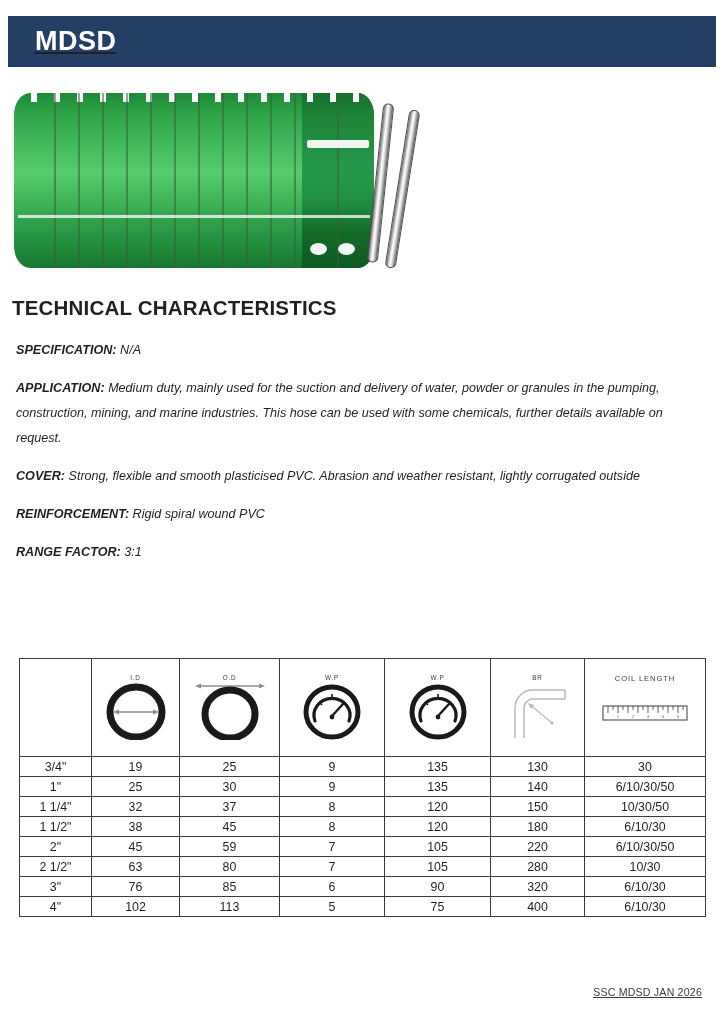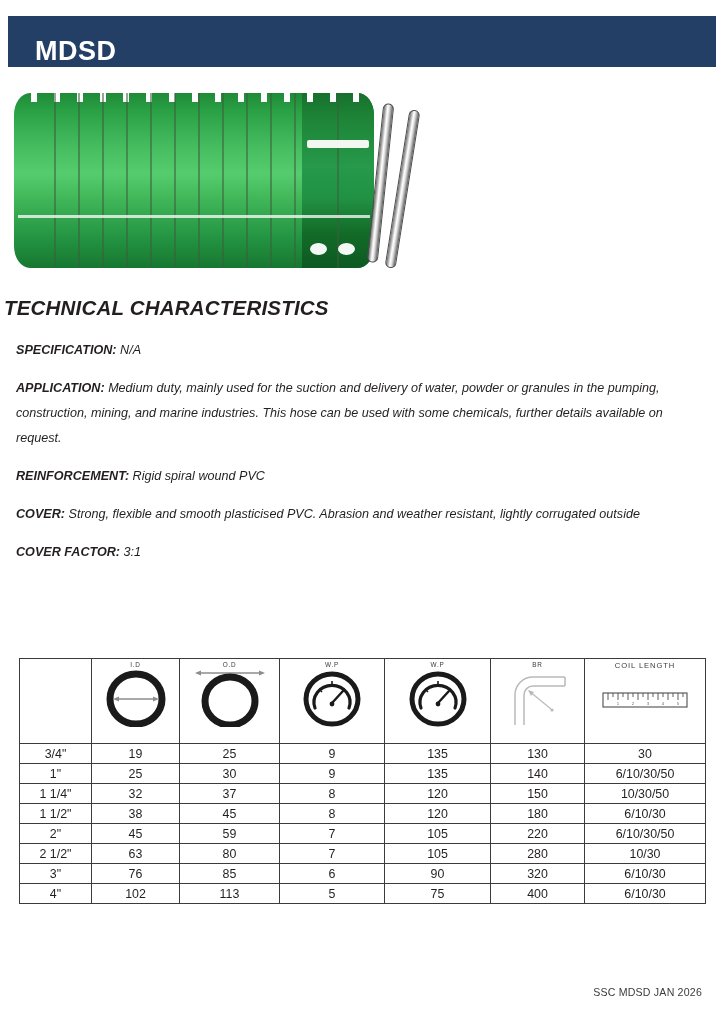--- a/index.html
+++ b/index.html
@@ -18,21 +18,22 @@
 
   
   .header-bar {
     position: absolute;
     left: 8px;
     top: 16px;
     width: 708px;
     height: 51px;
     background: #243f66;
     display: flex;
-    align-items: flex-end;
+    align-items: center;
+    text-decoration: underline;
   }
   .brand {
     color: #ffffff;
     font-size: 27px;
     font-weight: bold;
     letter-spacing: 0.5px;
     margin-left: 27px;
     white-space: nowrap;
   }
   .header-title {
@@ -146,26 +147,25 @@
         #e2e2e2 60%, #9a9a9a 82%, #5d5d5d 100%);
     border: 1px solid #4d4d4d;
     box-sizing: border-box;
   }
   .rod-a { left: 361px; top: 10px; transform: rotate(6deg); }
   .rod-b { left: 383px; top: 16px; transform: rotate(9deg); }
 
   
   .section-title {
     position: absolute;
-    left: 4px;
+    left: 12px;
     top: 296px;
     font-size: 20.5px;
     font-weight: bold;
     letter-spacing: 0.2px;
-    font-style: italic;
   }
   .spec-block {
     position: absolute;
     left: 16px;
     top: 338px;
     width: 680px;
     font-size: 12.6px;
     font-style: italic;
     line-height: 25px;
   }
@@ -186,21 +186,21 @@
     text-align: center;
     vertical-align: middle;
     font-size: 12.4px;
     color: #231f20;
     padding: 0;
     height: 20px;
   }
   .spec-table tr.icon-row td {
     height: 82px;
     vertical-align: top;
-    padding-top: 2px;
+    padding-top: 15px;
   }
   .icon-label {
     font-size: 6.4px;
     letter-spacing: 0.7px;
     color: #3b3b3b;
     display: block;
     margin-bottom: 1px;
   }
   .icon-label.wide { font-size: 7.6px; letter-spacing: 0.9px; }
   .icon-art { display: block; margin: 0 auto; }
@@ -217,20 +217,21 @@
   .c6 { width: 121px; }
 
   
   .footer {
     position: absolute;
     right: 22px;
     top: 986px;
     font-size: 10.6px;
     color: #3b3b3b;
     letter-spacing: 0.2px;
+    text-decoration: underline;
   }
 </style>
 </head>
 <body>
 
 <div class="header-bar">
   <div class="brand">MDSD</div>
 </div>
 
 <div class="hose-figure">
@@ -263,29 +264,29 @@
 <div class="spec-block">
   <div class="spec-line">
     <span class="lbl">SPECIFICATION:</span>
     <span>N/A</span>
   </div>
   <div class="spec-line">
     <span class="lbl">APPLICATION:</span>
     <span>Medium duty, mainly used for the suction and delivery of water, powder or granules in the pumping, construction, mining, and marine industries.  This hose can be used with some chemicals, further details available on request.</span>
   </div>
   <div class="spec-line">
+    <span class="lbl">COVER:</span>
+    <span>Strong, flexible and smooth plasticised PVC. Abrasion and weather resistant, lightly corrugated outside</span>
+  </div>
+  <div class="spec-line">
     <span class="lbl">REINFORCEMENT:</span>
     <span>Rigid spiral wound PVC</span>
   </div>
   <div class="spec-line">
-    <span class="lbl">COVER:</span>
-    <span>Strong, flexible and smooth plasticised PVC. Abrasion and weather resistant, lightly corrugated outside</span>
-  </div>
-  <div class="spec-line">
-    <span class="lbl">COVER FACTOR:</span>
+    <span class="lbl">RANGE FACTOR:</span>
     <span>3:1</span>
   </div>
 </div>
 
 <table class="spec-table">
   <colgroup>
     <col class="c0">
       <col class="c1">
       <col class="c2">
       <col class="c3">

